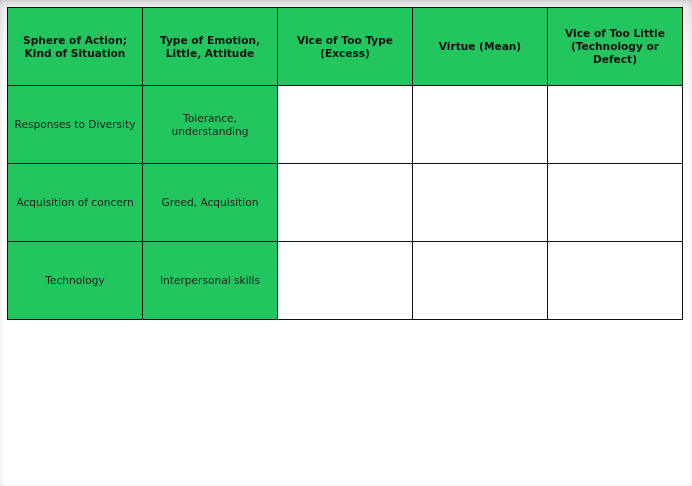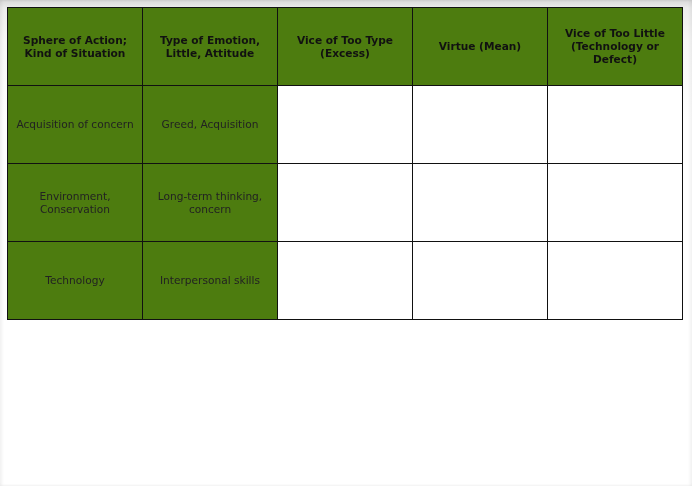--- a/index.html
+++ b/index.html
@@ -21,21 +21,21 @@
       width: 692px; height: 486px;
       box-shadow: inset 2px 0 3px rgba(0,0,0,0.06), inset -2px 0 3px rgba(0,0,0,0.06);
       pointer-events: none;
     }
     table.ethics-table {
       position: absolute;
       left: 7px;
       top: 7px;
       border-collapse: collapse;
       table-layout: fixed;
-      background: #4d7c0f;
+      background: #22c55e;
     }
     table.ethics-table col { width: 135px; }
     table.ethics-table th,
     table.ethics-table td {
       border: 1.6px solid #111;
       text-align: center;
       vertical-align: middle;
       padding: 0 2px;
       overflow: hidden;
     }
@@ -71,29 +71,29 @@
     <tr>
       <th>Sphere of Action; Kind of Situation</th>
       <th>Type of Emotion, Little, Attitude</th>
       <th>Vice of Too Type (Excess)</th>
       <th>Virtue (Mean)</th>
       <th>Vice of Too Little (Technology or Defect)</th>
     </tr>
   </thead>
   <tbody>
     <tr>
-      <td>Acquisition of concern</td>
-      <td>Greed, Acquisition</td>
+      <td>Responses to Diversity</td>
+      <td>Tolerance, understanding</td>
       <td class="blank-cell"></td>
       <td class="blank-cell"></td>
       <td class="blank-cell"></td>
     </tr>
     <tr>
-      <td>Environment, Conservation</td>
-      <td>Long-term thinking, concern</td>
+      <td>Acquisition of concern</td>
+      <td>Greed, Acquisition</td>
       <td class="blank-cell"></td>
       <td class="blank-cell"></td>
       <td class="blank-cell"></td>
     </tr>
     <tr>
       <td>Technology</td>
       <td>Interpersonal skills</td>
       <td class="blank-cell"></td>
       <td class="blank-cell"></td>
       <td class="blank-cell"></td>

